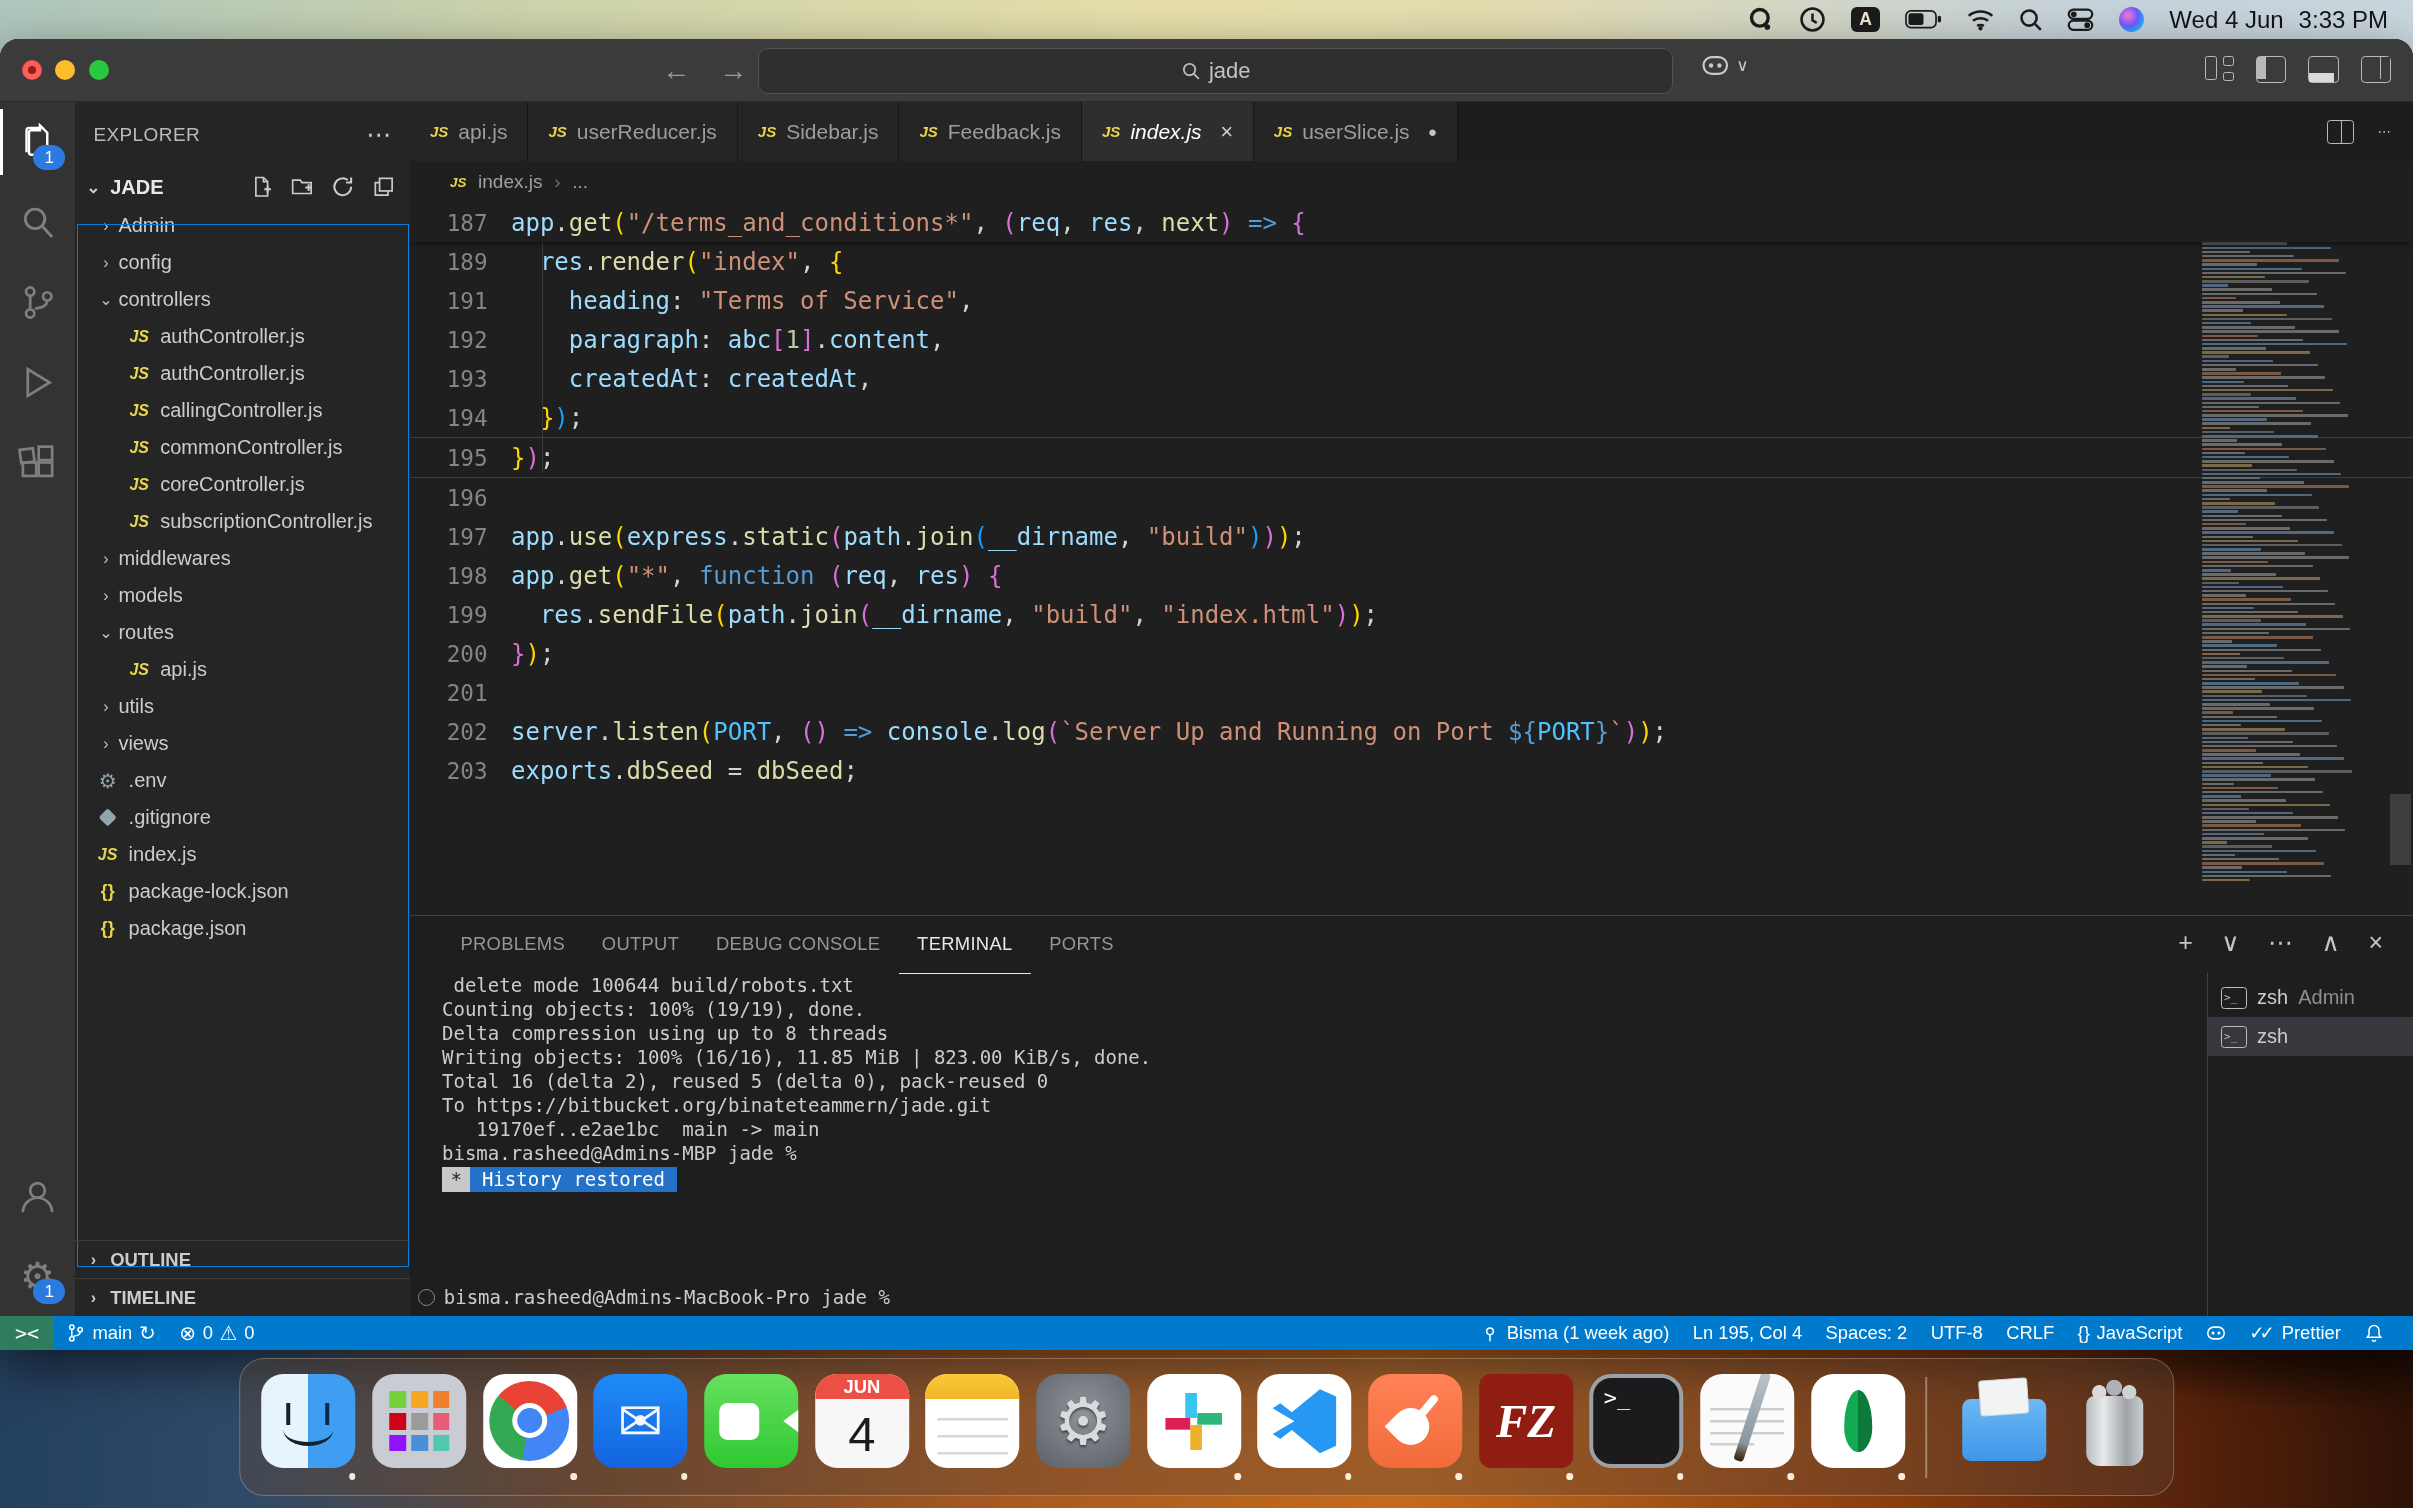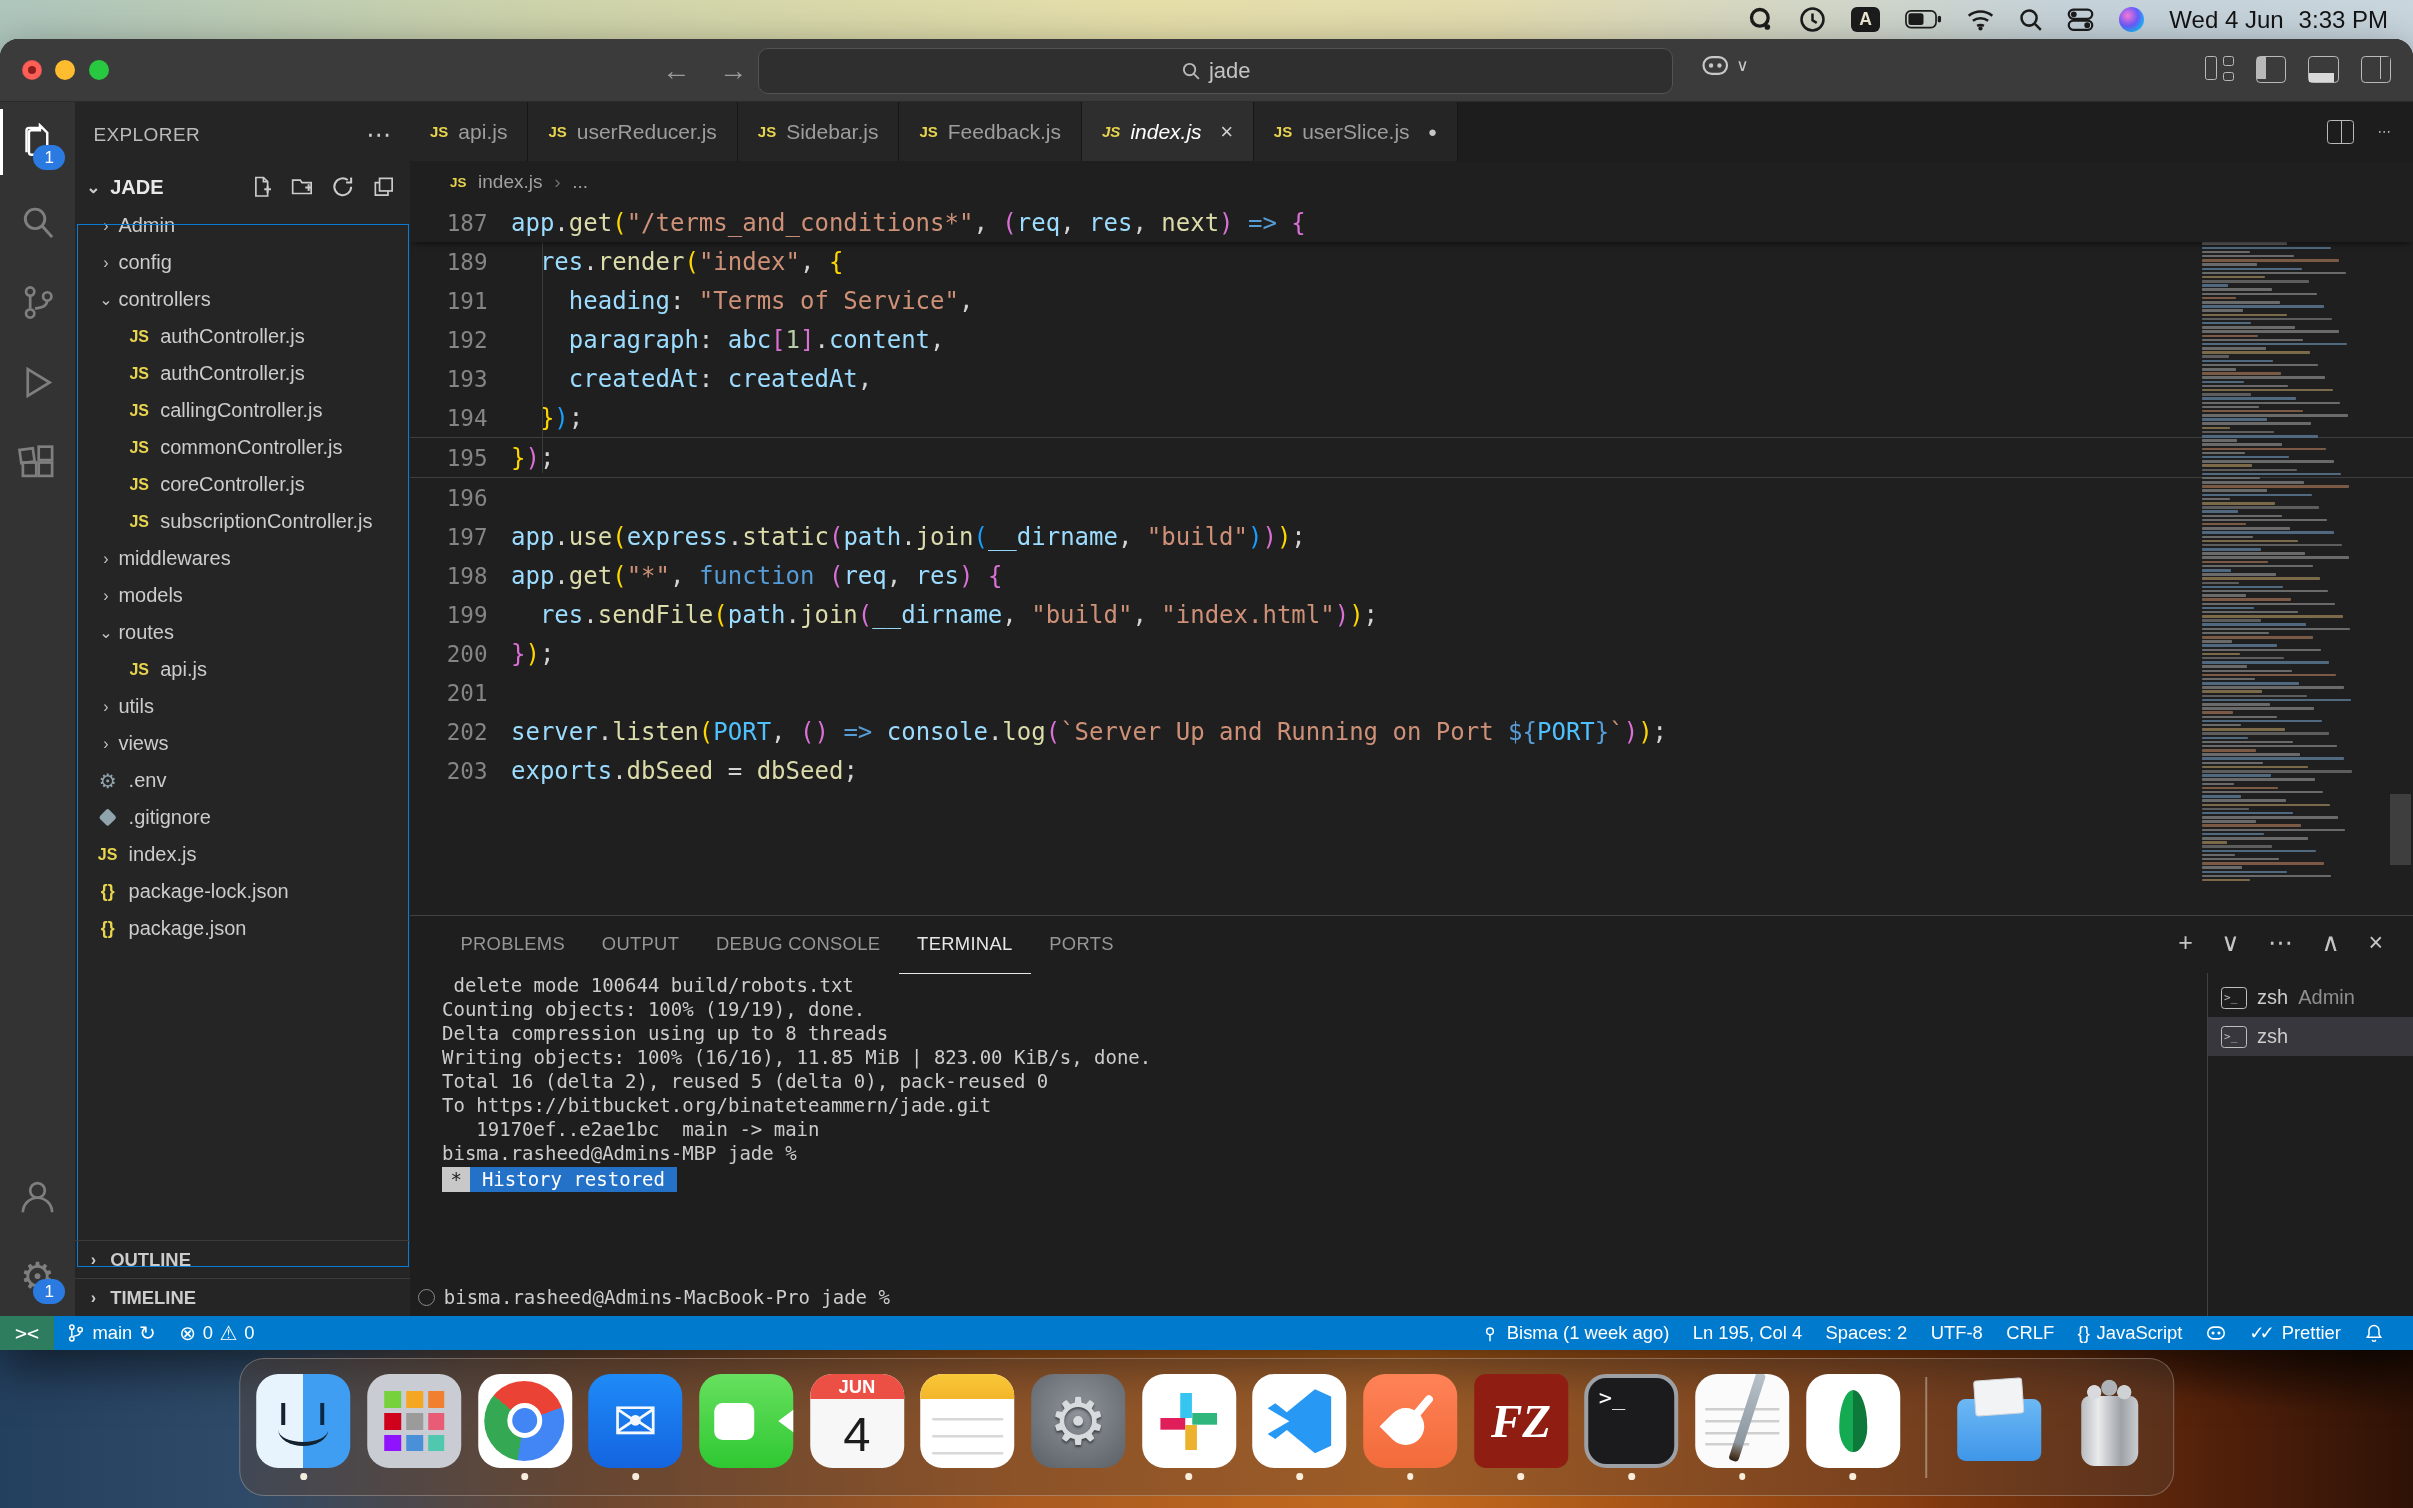--- a/index.html
+++ b/index.html
@@ -67,21 +67,21 @@
   .sb-head .dots{margin-left:auto;font-size:25px;color:#cccccc;}
   .sec-head{height:40px;display:flex;align-items:center;font-weight:bold;font-size:20px;color:#e9e9e9;padding-left:6.7px;gap:5px;}
   .sec-head .chev{font-size:17px;color:#cccccc;width:23.5px;text-align:center;}
   .sec-actions{margin-left:auto;display:flex;gap:17px;padding-right:15px;}
   .sec-actions svg{width:23.5px;height:23.5px;stroke:#cccccc;}
   .tree{position:relative;}
   .focusrect{position:absolute;left:1.7px;top:122px;width:330px;height:1041px;border:1.7px solid #0a7bd6;pointer-events:none;}
   .trow{height:37px;display:flex;align-items:center;font-size:20px;white-space:nowrap;}
   .trow .chev{width:25px;text-align:center;color:#c0c0c0;font-size:16px;flex:none;}
   .fico{flex:none;display:inline-flex;align-items:center;justify-content:center;width:28.5px;height:25px;margin-right:6.7px;}
-  .js-badge{color:#e8d44d;font-weight:bold;font-size:16px;}
+  .js-badge{color:#e8d44d;font-weight:bold;font-size:16px;font-style:italic;}
   .brace-badge{color:#e8d44d;font-weight:bold;font-size:17.6px;}
   .gear-badge{color:#90a4ae;font-size:20px;}
   .git-badge{width:13.4px;height:13.4px;background:#90a4ae;transform:rotate(45deg);border-radius:2.5px;}
   .sb-bottom{position:absolute;left:0;right:0;bottom:0;}
   .sb-sec{height:37px;display:flex;align-items:center;border-top:0.8px solid #3c3c3c;font-size:18.4px;font-weight:bold;color:#cccccc;gap:5px;padding-left:6.7px;}
   .sb-sec .chev{width:23.5px;text-align:center;font-size:16px;}
 
   
   .editorcol{flex:1;display:flex;flex-direction:column;min-width:0;background:#1f1f1f;}
   .tabbar{height:59px;background:#1d1d1d;display:flex;align-items:stretch;flex:none;}
@@ -137,21 +137,21 @@
   .statusbar{position:absolute;left:0;right:0;bottom:0;height:34px;background:#007acc;display:flex;align-items:center;color:#fff;font-size:18.4px;}
   .sb-remote{height:100%;background:#2e7d5f;display:flex;align-items:center;padding:0 15px;font-family:"DejaVu Sans Mono",monospace;font-size:20px;}
   .sb-item{display:flex;align-items:center;gap:6.7px;padding:0 11.7px;white-space:nowrap;}
   .sb-right{margin-left:auto;display:flex;align-items:center;padding-right:17px;}
   .sb-item svg{width:20px;height:20px;}
 
   
   .dock{position:absolute;left:50%;transform:translateX(-50%);top:1358px;height:136px;
     background:rgba(95,70,55,.38);border:0.8px solid rgba(255,255,255,.25);border-radius:25px;
     display:flex;align-items:center;padding:0 11.7px;gap:6.7px;}
-  .dockitem{width:104px;display:flex;flex-direction:column;align-items:center;position:relative;}
+  .dockitem{width:104px;display:flex;flex-direction:column;align-items:flex-end;position:relative;}
   .dicon{width:94px;height:94px;border-radius:22px;position:relative;overflow:hidden;flex:none;}
   .ddot{width:6.7px;height:6.7px;border-radius:50%;background:rgba(255,245,230,.95);margin-top:5px;visibility:hidden;}
   .running .ddot{visibility:visible;}
   .ddiv{width:1.7px;height:101px;background:rgba(255,255,255,.35);margin:0 13.4px;}
 
   .di-finder{background:linear-gradient(90deg,#e8f4fd 0 50%,#3f9ef2 50% 100%);}
   .di-finder::before{content:"";position:absolute;left:25px;top:28.5px;width:4.2px;height:22px;background:#12222e;box-shadow:39px 0 0 #0b2947;}
   .di-finder::after{content:"";position:absolute;left:22px;top:40px;width:50px;height:32px;border:4.2px solid #12222e;border-top:none;border-left:none;border-right:none;border-radius:0 0 50% 50%;box-sizing:border-box;}
   .di-launchpad{background:#c9ccd3;}
   .di-launchpad::before{content:"";position:absolute;left:17px;top:17px;width:60px;height:60px;

